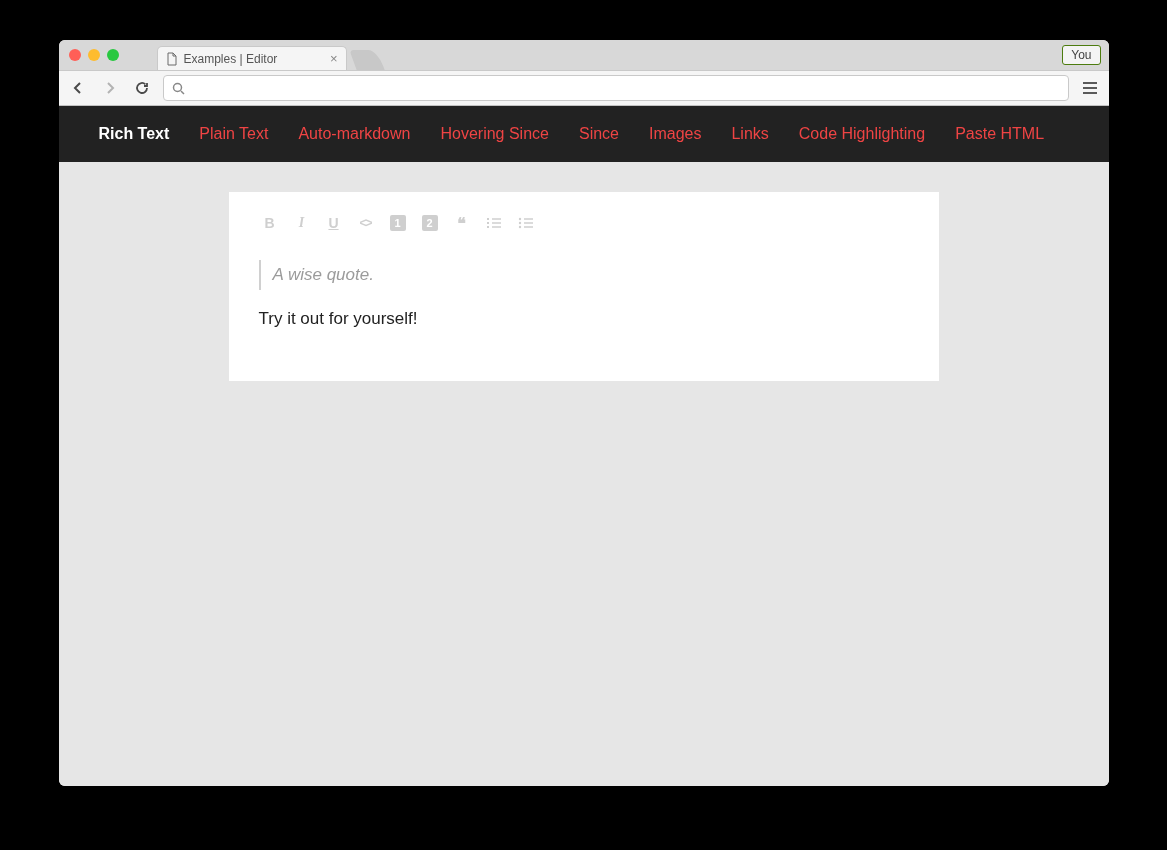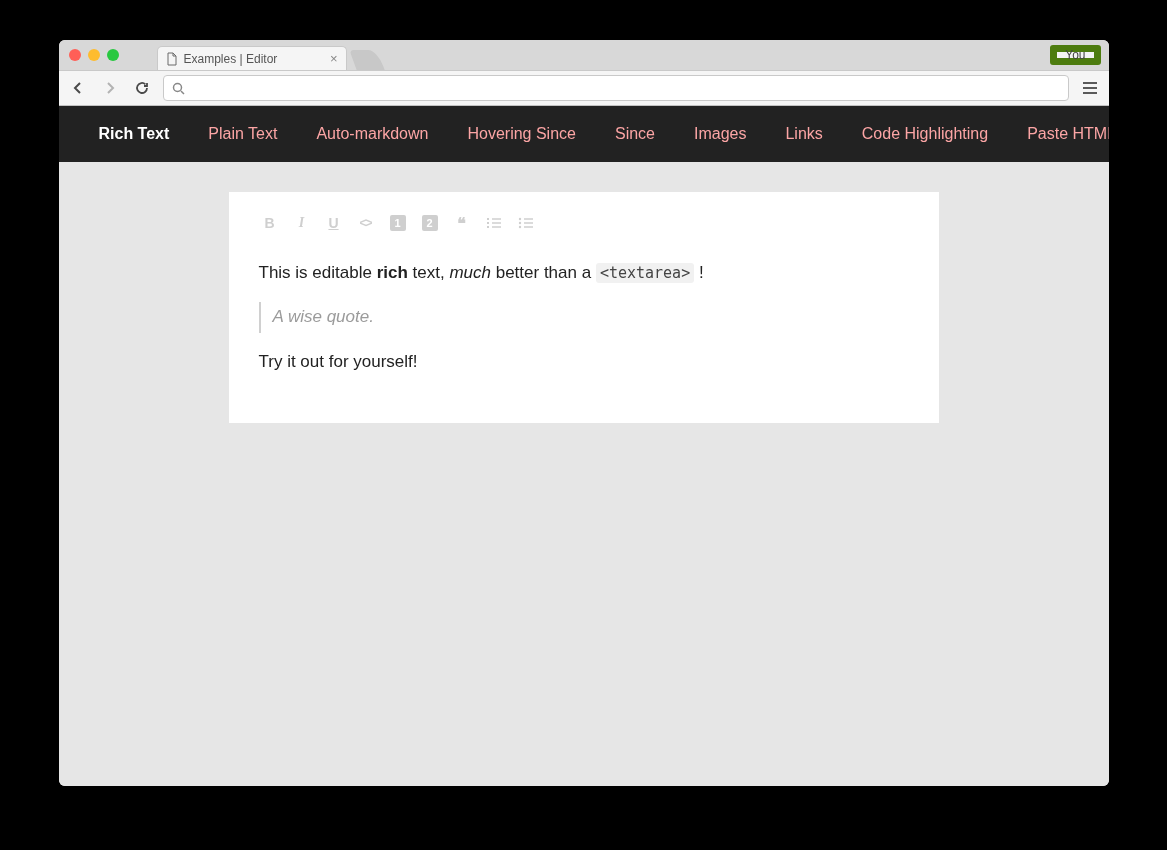--- a/index.html
+++ b/index.html
@@ -61,21 +61,21 @@
     transform: skewX(20deg);
   }
   .you-box {
     position: absolute;
     right: 8px;
     height: 20px;
     padding: 0 8px;
     font-size: 12px;
     color: #444;
     background: #f4f4f4;
-    border: 7px solid #4d7c0f;
+    border: 1px solid #4d7c0f;
     border-radius: 3px;
     display: inline-flex;
     align-items: center;
   }
 
   
   .toolbar {
     background: #f5f5f5;
     height: 36px;
     border-top: 1px solid #c9c9c9;
@@ -119,24 +119,24 @@
   .page {
     background: #e6e6e6;
     min-height: 680px;
   }
   .app-nav {
     background: #222;
     height: 56px;
     display: flex;
     align-items: center;
     padding: 0 40px;
-    gap: 39px;
+    gap: 30px;
   }
   .app-nav a {
-    color: #fca5a5;
+    color: #ef4444;
     font-size: 16px;
     text-decoration: none;
     white-space: nowrap;
     cursor: default;
   }
   .app-nav a.active { color: #fff; font-weight: 600; }
 
   .editor-wrap {
     display: flex;
     justify-content: center;
@@ -295,23 +295,20 @@
                 <g fill="#cfcfcf">
                   <circle cx="2" cy="3" r="1.2"></circle>
                   <circle cx="2" cy="7" r="1.2"></circle>
                   <circle cx="2" cy="11" r="1.2"></circle>
                 </g>
               </svg>
           </span>
         </div>
 
         <div class="content">
-          <p>
-            <span>This is editable </span><strong>rich</strong><span> text, </span><em>much</em><span> better than a </span><code>&lt;textarea&gt;</code><span> !</span>
-          </p>
           <blockquote>
             <span>A wise quote.</span>
           </blockquote>
           <p>
             <span>Try it out for yourself!</span>
           </p>
         </div>
 
       </div>
     </div>

